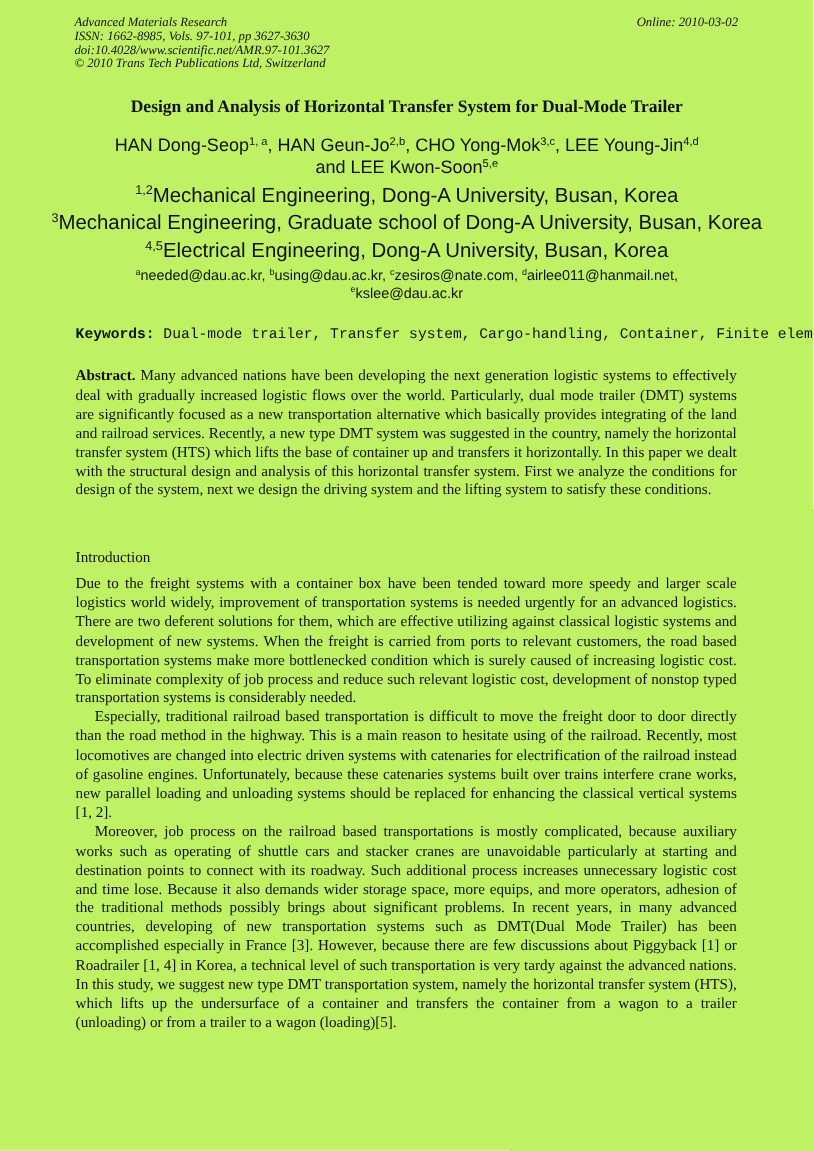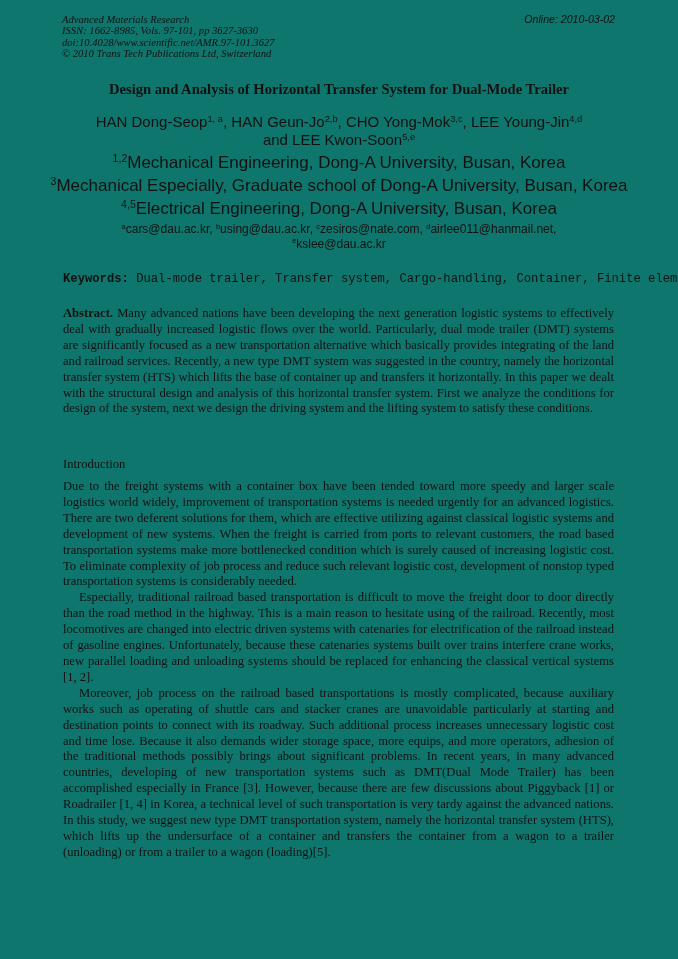--- a/index.html
+++ b/index.html
@@ -1,27 +1,27 @@
 <!DOCTYPE html>
 <html><head>
 <meta charset="utf-8">
 <style>
   html, body { margin: 0; padding: 0; background: #ffffff; }
   body { width: 678px; height: 959px; position: relative; overflow: hidden; color: #000; }
-  .page { position: absolute; left: 0; top: 0; width: 678px; height: 959px; background: #0f766e; }
+  .page { position: absolute; left: 0; top: 0; width: 678px; height: 959px; background: #bef264; }
 
   .header-left {
     position: absolute; left: 62px; top: 14px;
     font-family: "Liberation Serif", serif; font-style: italic;
     font-size: 10.6px; line-height: 11.4px; color: #111;
   }
   .header-left div { white-space: nowrap; }
   .header-right {
     position: absolute; right: 63px; top: 14px;
-    font-family: Liberation Sans, sans-serif; font-style: italic;
+    font-family: Liberation Serif, serif; font-style: italic;
     font-size: 10.6px; line-height: 11.4px; color: #111; white-space: nowrap; margin-left: 36px;
   }
 
   .title {
     position: absolute; left: 0; width: 678px; top: 80px; text-align: center;
     font-family: Liberation Serif, serif; font-weight: bold;
     font-size: 14.6px; line-height: 18px; color: #111;
   }
   .authors {
     position: absolute; left: 40px; width: 598px; top: 113px; text-align: center;
@@ -76,25 +76,25 @@
   </div>
   <div class="header-right">Online: 2010-03-02</div>
 
   <div class="title">Design and Analysis of Horizontal Transfer System for Dual-Mode Trailer</div>
 
   <div class="authors">
     <span><span>HAN Dong-Seop</span><sup>1, a</sup><span>, </span></span><span><span>HAN Geun-Jo</span><sup>2,b</sup><span>, </span></span><span><span>CHO Yong-Mok</span><sup>3,c</sup><span>, </span></span><span><span>LEE Young-Jin</span><sup>4,d</sup></span><br><span>and </span><span><span>LEE Kwon-Soon</span><sup>5,e</sup></span>
   </div>
 
   <div class="affil affil-1"><sup>1,2</sup><span>Mechanical Engineering, Dong-A University, Busan, Korea</span></div>
-  <div class="affil affil-2"><sup>3</sup><span>Mechanical Especially, Graduate school of Dong-A University, Busan, Korea</span></div>
+  <div class="affil affil-2"><sup>3</sup><span>Mechanical Engineering, Graduate school of Dong-A University, Busan, Korea</span></div>
   <div class="affil affil-3"><sup>4,5</sup><span>Electrical Engineering, Dong-A University, Busan, Korea</span></div>
 
   <div class="emails">
-    <sup>a</sup><span>cars@dau.ac.kr, </span><sup>b</sup><span>using@dau.ac.kr, </span><sup>c</sup><span>zesiros@nate.com, </span><sup>d</sup><span>airlee011@hanmail.net,</span><br><sup>e</sup><span>kslee@dau.ac.kr</span>
+    <sup>a</sup><span>needed@dau.ac.kr, </span><sup>b</sup><span>using@dau.ac.kr, </span><sup>c</sup><span>zesiros@nate.com, </span><sup>d</sup><span>airlee011@hanmail.net,</span><br><sup>e</sup><span>kslee@dau.ac.kr</span>
   </div>
 
   <div class="keywords"><span class="kw-label">Keywords:</span><span> Dual-mode trailer, Transfer system, Cargo-handling, Container, Finite element analysis</span></div>
 
   <div class="abstract body-text"><span class="abs-label">Abstract.</span><span> Many advanced nations have been developing the next generation logistic systems to effectively deal with gradually increased logistic flows over the world. Particularly, dual mode trailer (DMT) systems are significantly focused as a new transportation alternative which basically provides integrating of the land and railroad services. Recently, a new type DMT system was suggested in the country, namely the horizontal transfer system (HTS) which lifts the base of container up and transfers it horizontally. In this paper we dealt with the structural design and analysis of this horizontal transfer system. First we analyze the conditions for design of the system, next we design the driving system and the lifting system to satisfy these conditions.</span></div>
 
   <div class="section-heading">Introduction</div>
 
   <div class="intro body-text">
     <p>Due to the freight systems with a container box have been tended toward more speedy and larger scale logistics world widely, improvement of transportation systems is needed urgently for an advanced logistics. There are two deferent solutions for them, which are effective utilizing against classical logistic systems and development of new systems. When the freight is carried from ports to relevant customers, the road based transportation systems make more bottlenecked condition which is surely caused of increasing logistic cost. To eliminate complexity of job process and reduce such relevant logistic cost, development of nonstop typed transportation systems is considerably needed.</p>

